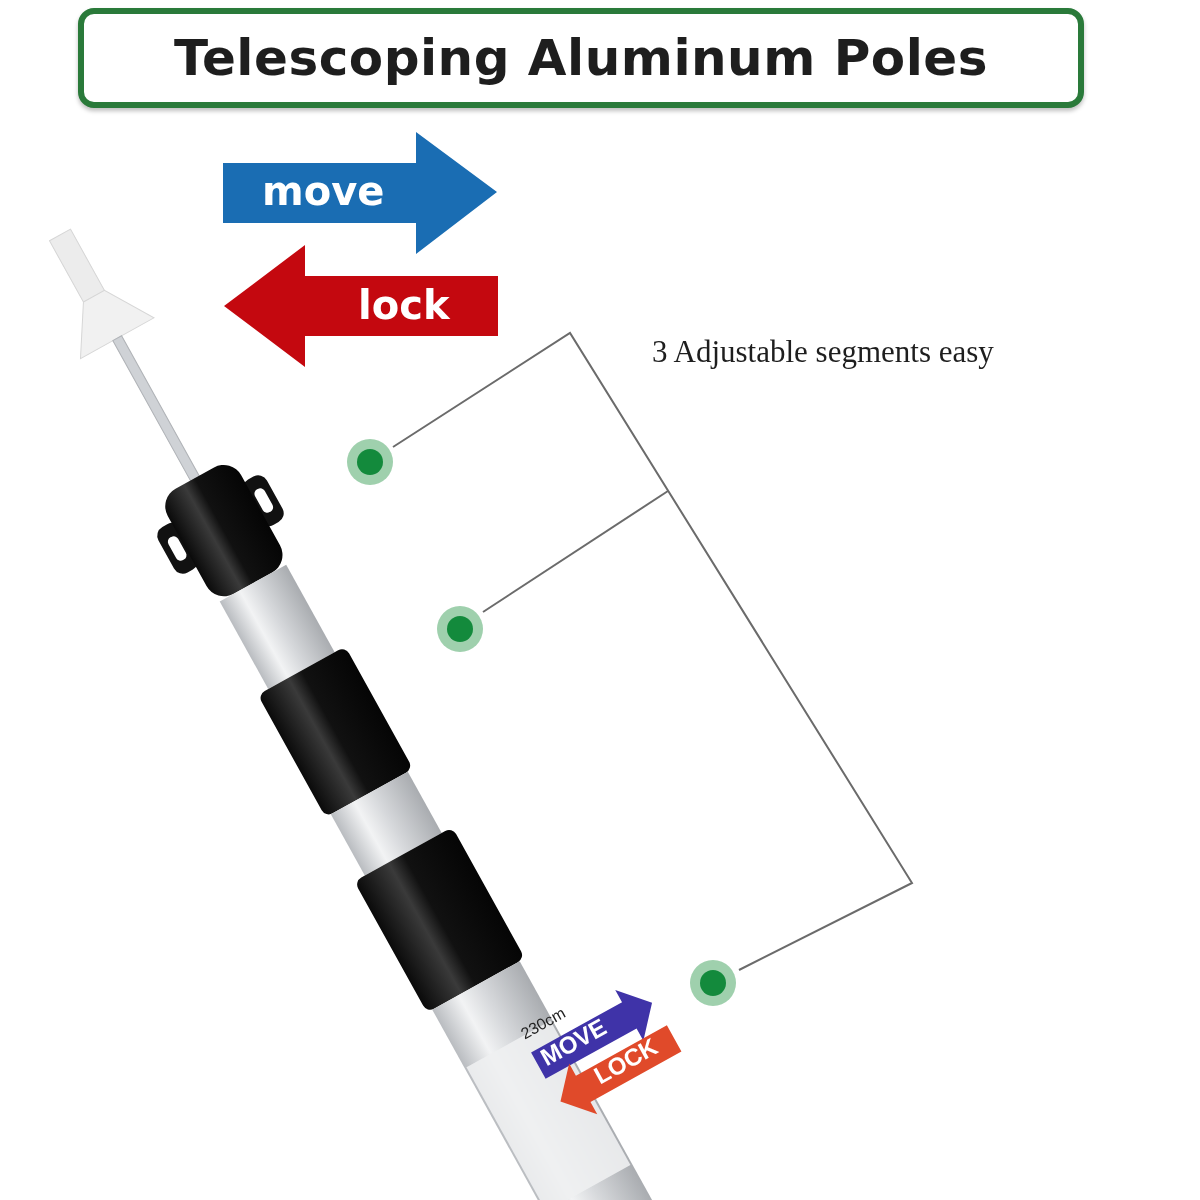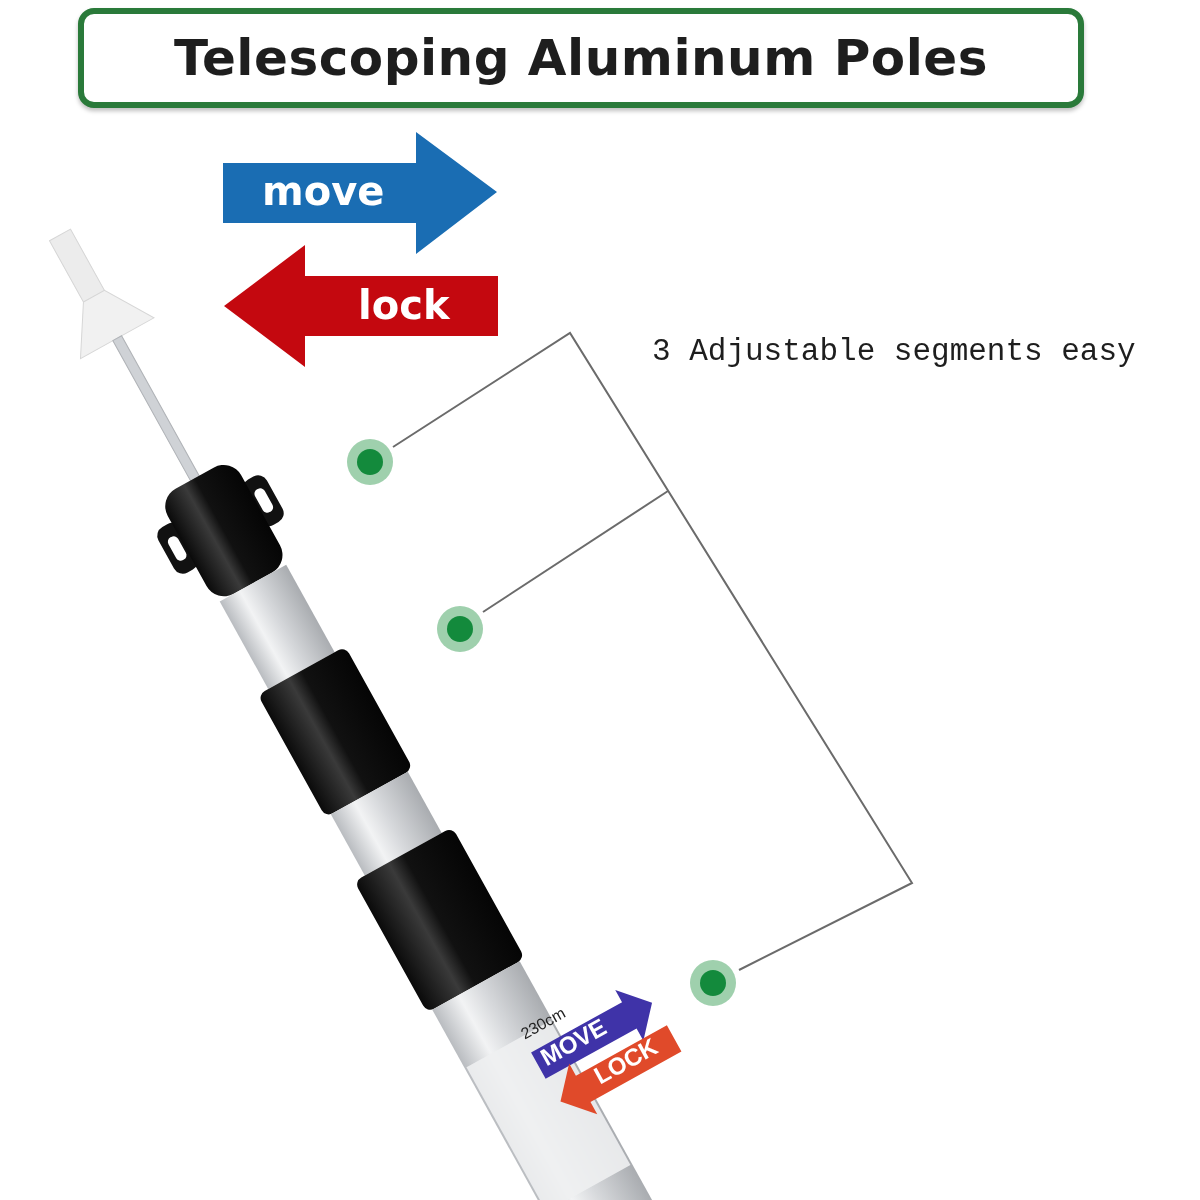--- a/index.html
+++ b/index.html
@@ -3,21 +3,21 @@
 <meta charset="utf-8">
 <style>
   html, body { margin:0; padding:0; }
   body { width:1200px; height:1200px; background:#ffffff; position:relative; overflow:hidden; font-family:"DejaVu Sans", sans-serif; }
   .title-box { position:absolute; left:78px; top:8px; width:1006px; height:100px; box-sizing:border-box; border:6px solid #2a7a3a; border-radius:16px; background:#ffffff; box-shadow:0 3px 4px rgba(0,0,0,0.25); display:flex; align-items:center; justify-content:center; }
   .title-text { font-family:"DejaVu Sans", sans-serif; font-weight:bold; font-size:50px; color:#1e1e1e; letter-spacing:0.5px; }
   .art { position:absolute; left:0; top:0; width:1200px; height:1200px; }
   .arrow-label { position:absolute; font-family:"DejaVu Sans", sans-serif; font-weight:bold; color:#ffffff; font-size:40px; }
   .move-label { left:262px; top:168px; }
   .lock-label { left:358px; top:282px; }
-  .desc { position:absolute; left:652px; top:328px; font-family:Liberation Mono, monospace; font-size:31px; color:#1e1e1e; line-height:47px; }
+  .desc { position:absolute; left:652px; top:328px; font-family:Liberation Serif, serif; font-size:31px; color:#1e1e1e; line-height:47px; }
   .sticker-text { font-family:"Liberation Sans", sans-serif; }
 </style>
 </head>
 <body>
 
 <div class="title-box">
   <span class="title-text">Telescoping Aluminum Poles</span>
 </div>
 
 <svg class="art" viewBox="0 0 1200 1200">

